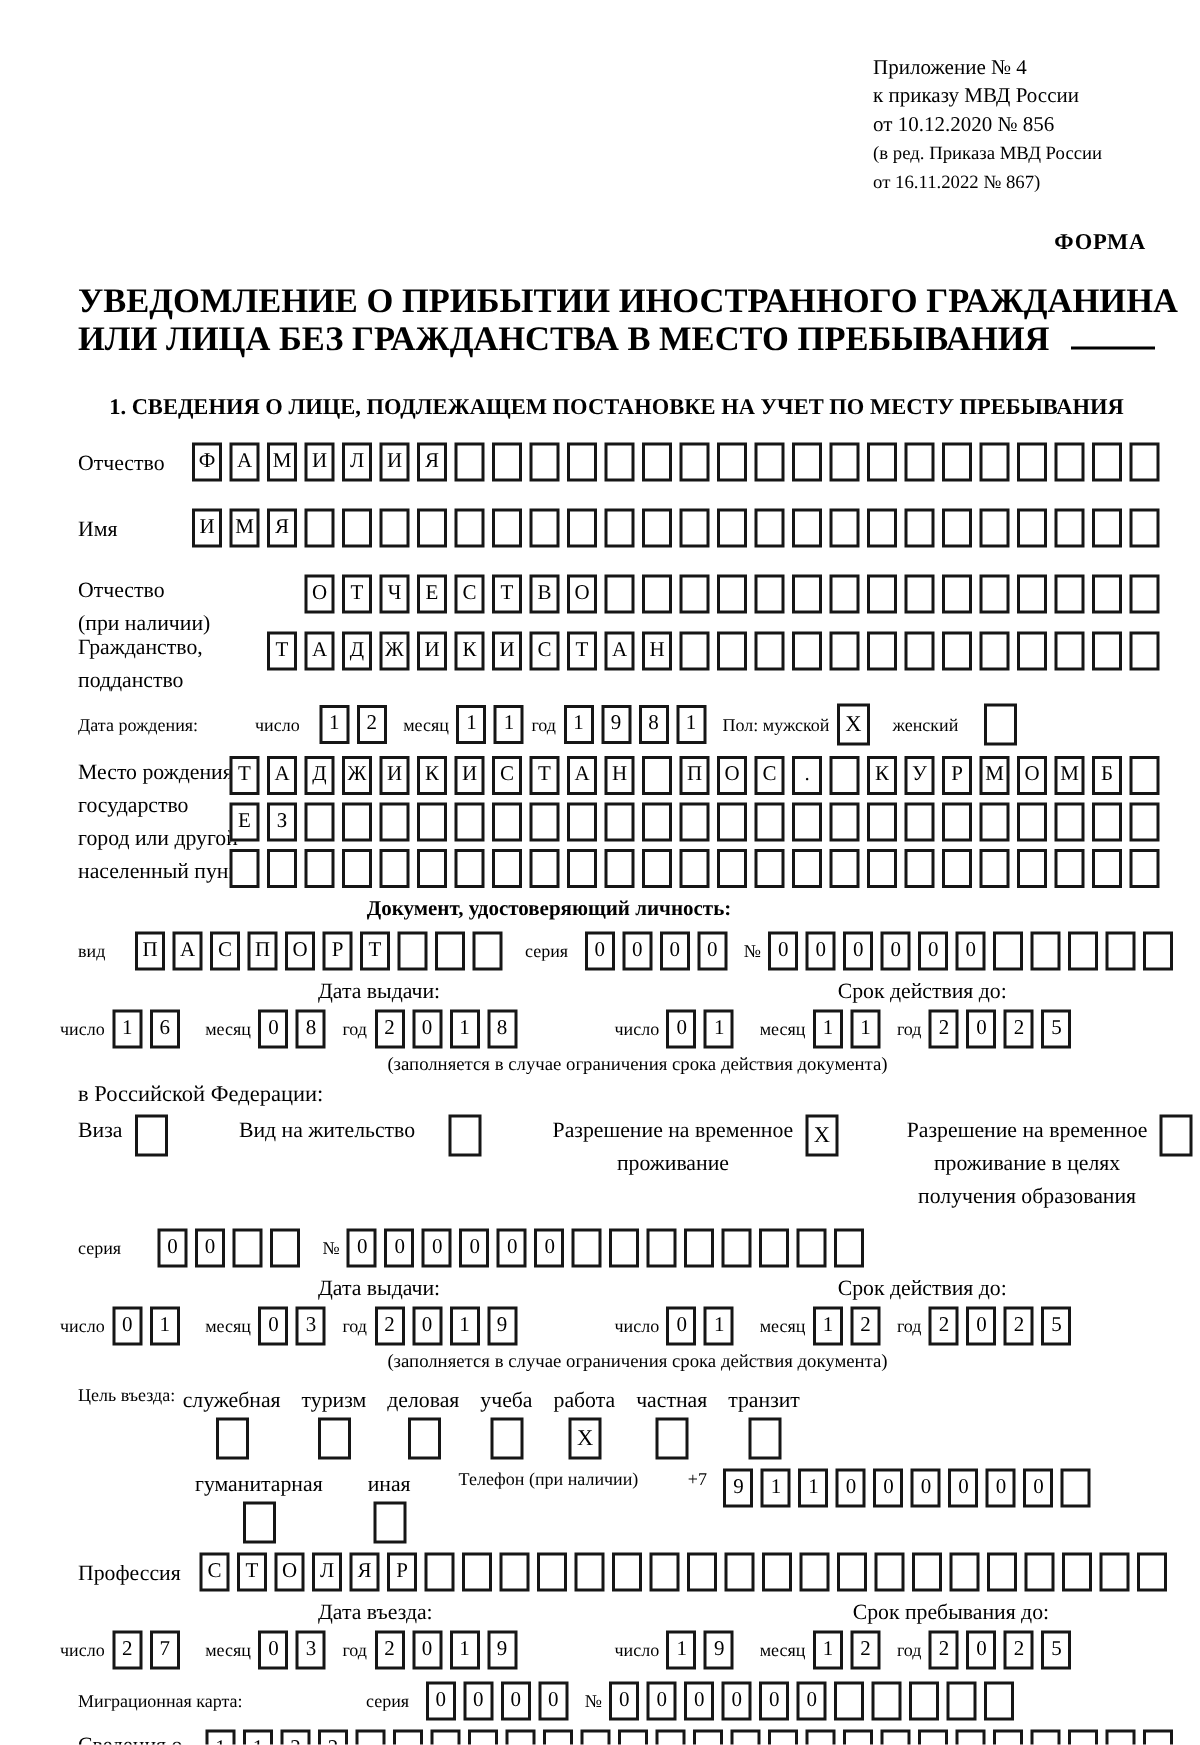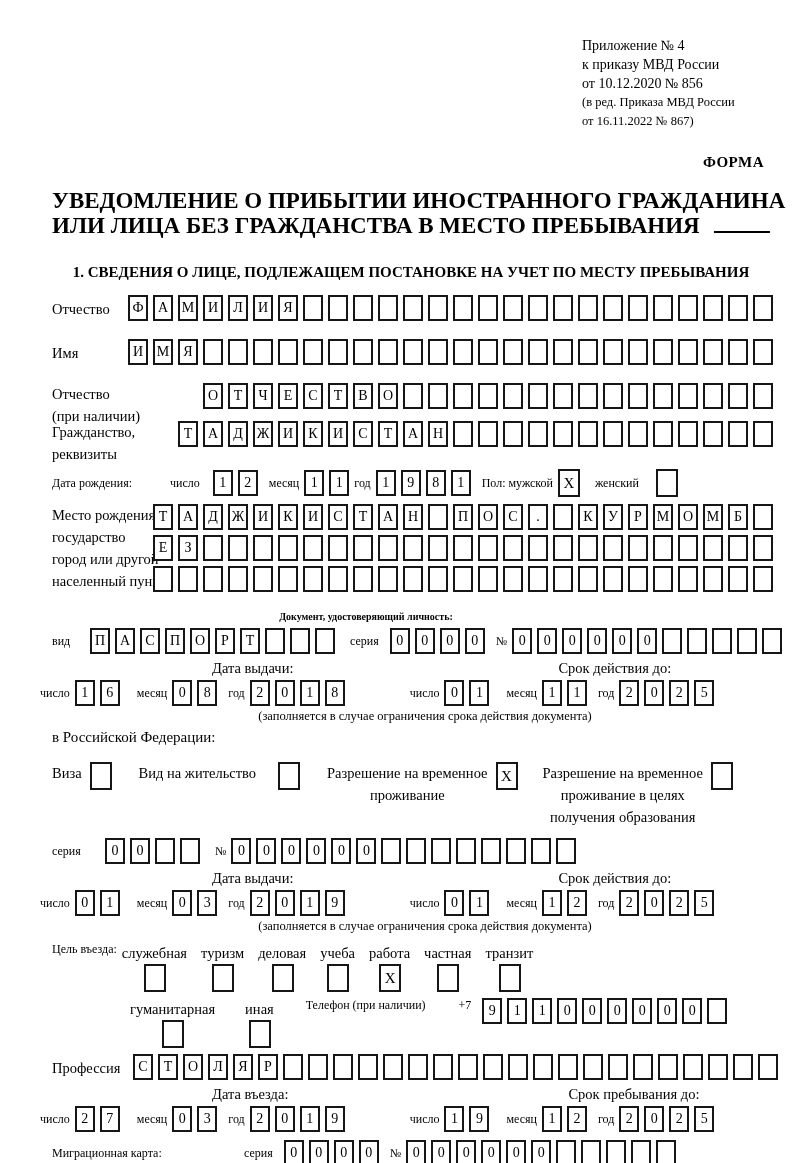--- a/index.html
+++ b/index.html
@@ -154,21 +154,21 @@
           <span class="box"></span>
           <span class="box"></span>
           <span class="box"></span>
           <span class="box"></span>
         </span>
   </div>
 
   <div class="row" style="height:44px;margin-top:-6px;">
     <div class="lblcol" style="width:126px;">
       <div>Гражданство,</div>
-      <div>реквизиты</div>
+      <div>подданство</div>
     </div>
     <span class="boxes">
           <span class="box">Т</span>
           <span class="box">А</span>
           <span class="box">Д</span>
           <span class="box">Ж</span>
           <span class="box">И</span>
           <span class="box">К</span>
           <span class="box">И</span>
           <span class="box">С</span>
@@ -301,21 +301,21 @@
             <span class="box"></span>
             <span class="box"></span>
             <span class="box"></span>
             <span class="box"></span>
             <span class="box"></span>
             <span class="box"></span>
           </span>
     </div>
   </div>
 
-  <div class="sec-title" style="margin-top:14px;font-size:10px;margin-right:120px;">Документ, удостоверяющий личность:</div>
+  <div class="sec-title" style="margin-top:2px;font-size:14px;margin-right:120px;">Документ, удостоверяющий личность:</div>
 
   <div class="row" style="align-items:center;margin-top:6px;">
     <span class="dlabel" style="width:33px;">вид</span>
     <span class="boxes">
           <span class="box">П</span>
           <span class="box">А</span>
           <span class="box">С</span>
           <span class="box">П</span>
           <span class="box">О</span>
           <span class="box">Р</span>
@@ -384,21 +384,21 @@
           <span class="box">2</span>
           <span class="box">0</span>
           <span class="box">2</span>
           <span class="box">5</span>
         </span>
   </div>
   <div class="note">(заполняется в случае ограничения срока действия документа)</div>
 
   <div class="intro" style="margin-top:0;">в Российской Федерации:</div>
 
-  <div class="optrow" style="margin-top:12px;">
+  <div class="optrow" style="margin-top:0;justify-content:space-between;">
     <span class="opt">
       <span class="olabel">Виза</span>
       <span class="box cb"></span>
     </span>
     <span class="opt" style="margin-left:22px;">
       <span class="olabel">Вид на жительство</span>
       <span class="box cb" style="margin-left:14px;"></span>
     </span>
     <span class="opt" style="margin-left:22px;">
       <span class="olabel">

